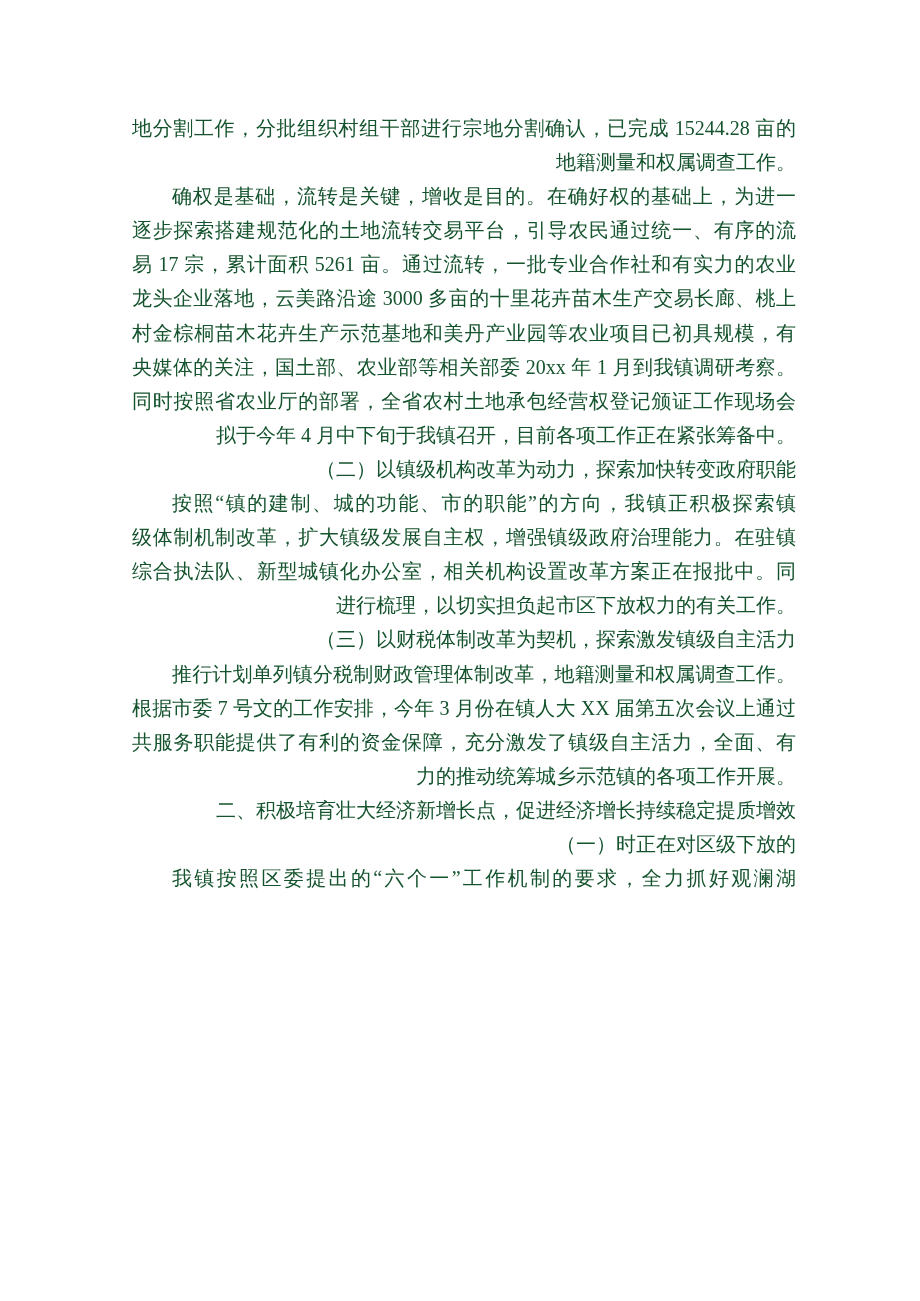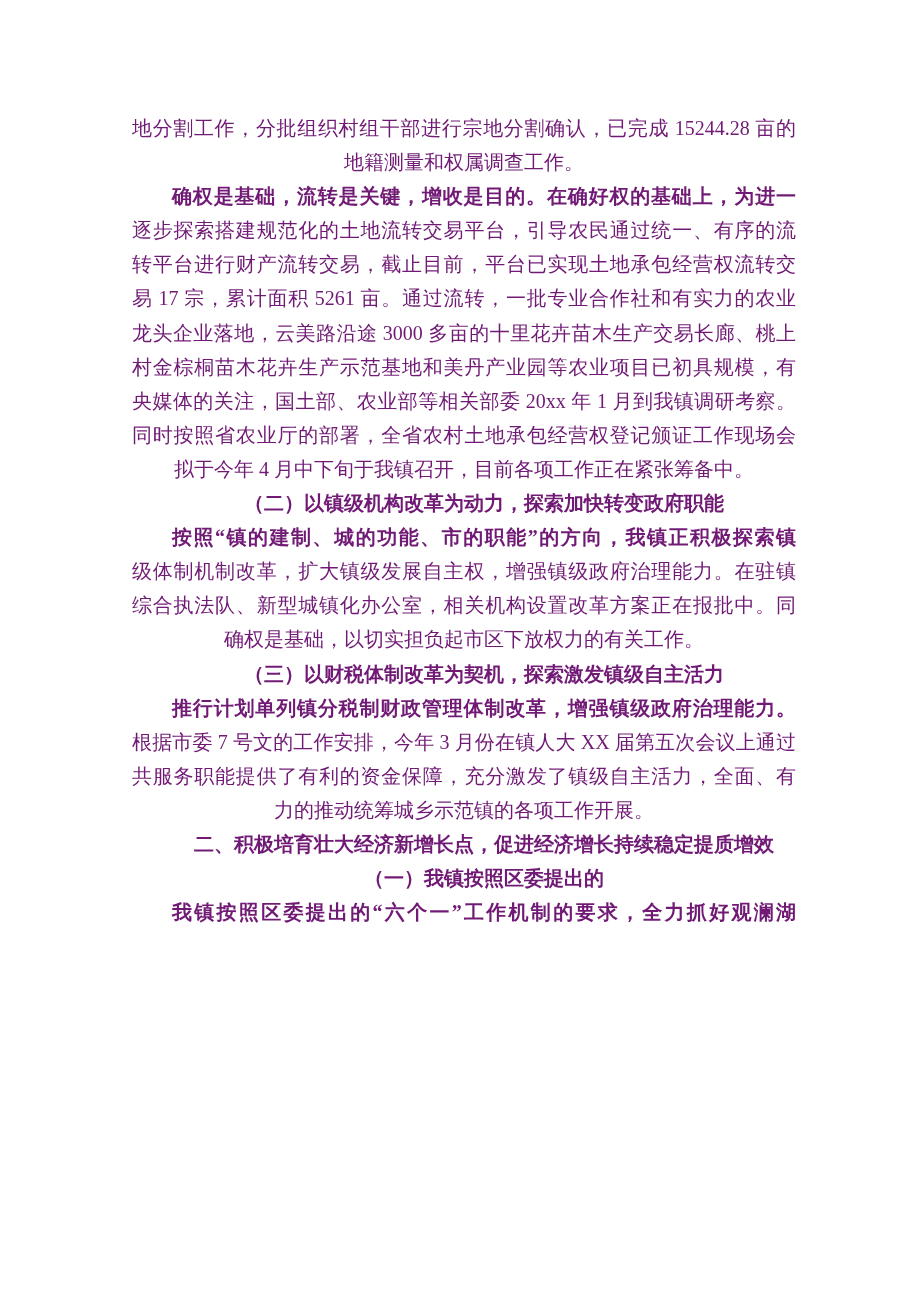--- a/index.html
+++ b/index.html
@@ -22,54 +22,52 @@
     top: 111px;
     width: 664px;
     font-size: 20px;
     line-height: 34.1px;
     letter-spacing: 0px;
     text-align: left;
   }
   .line {
     height: 34.1px;
     overflow: visible;
-    text-align: center;
+    text-align: right;
   }
   .line.fill {
     text-align: justify;
     text-align-last: justify;
   }
   .line.indent {
     text-indent: 2em;
-    font-weight: bold;
   }
 </style>
 </head>
 <body>
 
-<div class="page" style="background: rgb(255, 255, 255); color: #701a75;">
+<div class="page" style="background: rgb(255, 255, 255); color: #14532d;">
   <div class="text-block">
       <div class="line fill">地分割工作，分批组织村组干部进行宗地分割确认，已完成 15244.28 亩的</div>
       <div class="line">地籍测量和权属调查工作。</div>
       <div class="line indent fill">确权是基础，流转是关键，增收是目的。在确好权的基础上，为进一</div>
       <div class="line fill">逐步探索搭建规范化的土地流转交易平台，引导农民通过统一、有序的流</div>
-      <div class="line fill">转平台进行财产流转交易，截止目前，平台已实现土地承包经营权流转交</div>
       <div class="line fill">易 17 宗，累计面积 5261 亩。通过流转，一批专业合作社和有实力的农业</div>
       <div class="line fill">龙头企业落地，云美路沿途 3000 多亩的十里花卉苗木生产交易长廊、桃上</div>
       <div class="line fill">村金棕桐苗木花卉生产示范基地和美丹产业园等农业项目已初具规模，有</div>
       <div class="line fill">央媒体的关注，国土部、农业部等相关部委 20xx 年 1 月到我镇调研考察。</div>
       <div class="line fill">同时按照省农业厅的部署，全省农村土地承包经营权登记颁证工作现场会</div>
       <div class="line">拟于今年 4 月中下旬于我镇召开，目前各项工作正在紧张筹备中。</div>
       <div class="line indent">（二）以镇级机构改革为动力，探索加快转变政府职能</div>
       <div class="line indent fill">按照“镇的建制、城的功能、市的职能”的方向，我镇正积极探索镇</div>
       <div class="line fill">级体制机制改革，扩大镇级发展自主权，增强镇级政府治理能力。在驻镇</div>
       <div class="line fill">综合执法队、新型城镇化办公室，相关机构设置改革方案正在报批中。同</div>
-      <div class="line">确权是基础，以切实担负起市区下放权力的有关工作。</div>
+      <div class="line">进行梳理，以切实担负起市区下放权力的有关工作。</div>
       <div class="line indent">（三）以财税体制改革为契机，探索激发镇级自主活力</div>
-      <div class="line indent fill">推行计划单列镇分税制财政管理体制改革，增强镇级政府治理能力。</div>
+      <div class="line indent fill">推行计划单列镇分税制财政管理体制改革，地籍测量和权属调查工作。</div>
       <div class="line fill">根据市委 7 号文的工作安排，今年 3 月份在镇人大 XX 届第五次会议上通过</div>
       <div class="line fill">共服务职能提供了有利的资金保障，充分激发了镇级自主活力，全面、有</div>
       <div class="line">力的推动统筹城乡示范镇的各项工作开展。</div>
       <div class="line indent">二、积极培育壮大经济新增长点，促进经济增长持续稳定提质增效</div>
-      <div class="line indent">（一）我镇按照区委提出的</div>
+      <div class="line indent">（一）时正在对区级下放的</div>
       <div class="line indent fill">我镇按照区委提出的“六个一”工作机制的要求，全力抓好观澜湖</div>
     </div>
 </div>
 
 </body></html>

